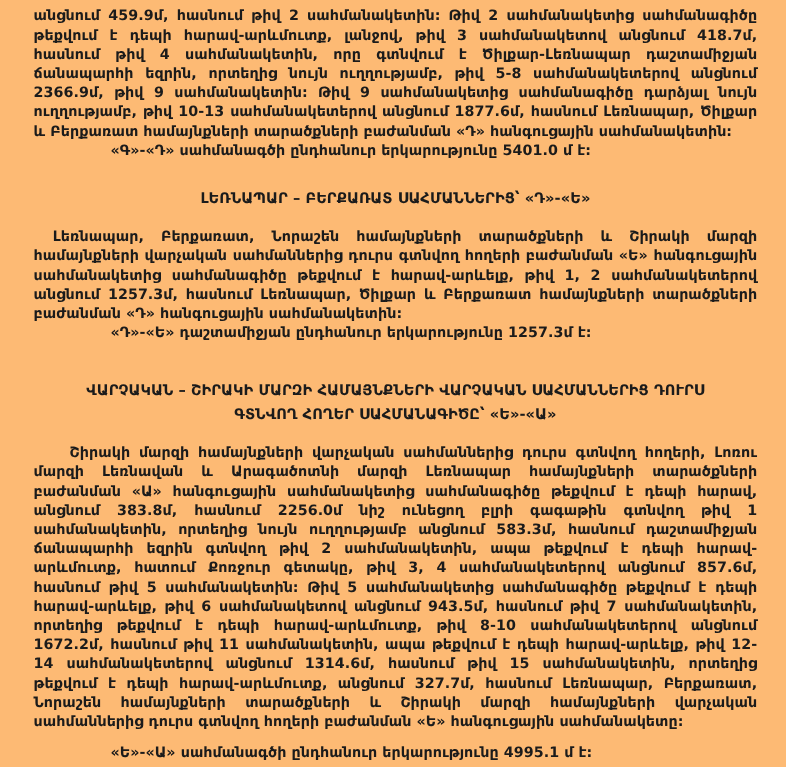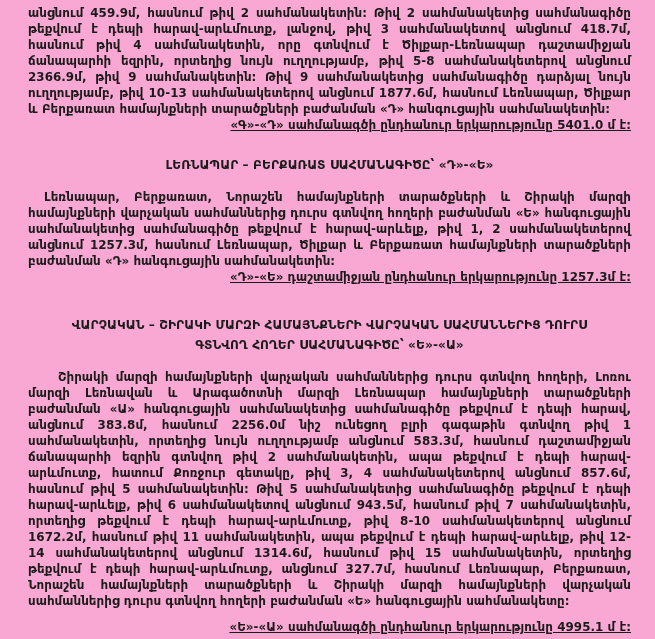--- a/index.html
+++ b/index.html
@@ -6,40 +6,39 @@
     margin: 0;
     padding: 0;
     background: #e8e8e6;
   }
   .page {
     position: relative;
     box-sizing: border-box;
     width: 655px;
     height: 639px;
     overflow: hidden;
-    background: #f9a8d4;
+    background: #fdba74;
     color: #1b1b1b;
     font-family: "DejaVu Sans", sans-serif;
     font-weight: bold;
     font-size: 11.9px;
     line-height: 16px;
     letter-spacing: 0.05px;
     padding: 5px 24px 0 28px;
   }
   .para {
     margin: 0;
     text-align: justify;
   }
   .para.indent-sm { text-indent: 16px; }
   .para.indent-md { text-indent: 30px; }
   .summary {
     margin: 0;
-    text-align: right;
+    text-align: left;
     text-indent: 64px;
-    text-decoration: underline;
   }
   .heading {
     text-align: center;
     font-size: 12.2px;
   }
   .heading.h-first {
     margin: 24px 0 16px 0;
   }
   .heading.h-second {
     margin: 30px auto 14px auto;
@@ -50,21 +49,21 @@
 </style>
 </head>
 <body>
 
 <div class="page">
 
   <p class="para">անցնում 459.9մ, հասնում թիվ 2 սահմանակետին: Թիվ 2 սահմանակետից սահմանագիծը թեքվում է դեպի հարավ-արևմուտք, լանջով, թիվ 3 սահմանակետով անցնում 418.7մ, հասնում թիվ 4 սահմանակետին, որը գտնվում է Ծիլքար-Լեռնապար դաշտամիջյան ճանապարհի եզրին, որտեղից նույն ուղղությամբ, թիվ 5-8 սահմանակետերով անցնում 2366.9մ, թիվ 9 սահմանակետին: Թիվ 9 սահմանակետից սահմանագիծը դարձյալ նույն ուղղությամբ, թիվ 10-13 սահմանակետերով անցնում 1877.6մ, հասնում Լեռնապար, Ծիլքար և Բերքառատ համայնքների տարածքների բաժանման «Դ» հանգուցային սահմանակետին:</p>
 
   <p class="summary">«Գ»-«Դ» սահմանագծի ընդհանուր երկարությունը 5401.0 մ է:</p>
 
-  <div class="heading h-first">ԼԵՌՆԱՊԱՐ – ԲԵՐՔԱՌԱՏ ՍԱՀՄԱՆԱԳԻԾԸ՝ «Դ»-«Ե»</div>
+  <div class="heading h-first">ԼԵՌՆԱՊԱՐ – ԲԵՐՔԱՌԱՏ ՍԱՀՄԱՆՆԵՐԻՑ՝ «Դ»-«Ե»</div>
 
   <p class="para indent-sm">Լեռնապար, Բերքառատ, Նորաշեն համայնքների տարածքների և Շիրակի մարզի համայնքների վարչական սահմաններից դուրս գտնվող հողերի բաժանման «Ե» հանգուցային սահմանակետից սահմանագիծը թեքվում է հարավ-արևելք, թիվ 1, 2 սահմանակետերով անցնում 1257.3մ, հասնում Լեռնապար, Ծիլքար և Բերքառատ համայնքների տարածքների բաժանման «Դ» հանգուցային սահմանակետին:</p>
 
   <p class="summary">«Դ»-«Ե» դաշտամիջյան ընդհանուր երկարությունը 1257.3մ է:</p>
 
   <div class="heading h-second">ՎԱՐՉԱԿԱՆ – ՇԻՐԱԿԻ ՄԱՐԶԻ ՀԱՄԱՅՆՔՆԵՐԻ ՎԱՐՉԱԿԱՆ ՍԱՀՄԱՆՆԵՐԻՑ ԴՈՒՐՍ ԳՏՆՎՈՂ ՀՈՂԵՐ ՍԱՀՄԱՆԱԳԻԾԸ՝ «Ե»-«Ա»</div>
 
   <p class="para indent-md">Շիրակի մարզի համայնքների վարչական սահմաններից դուրս գտնվող հողերի, Լոռու մարզի Լեռնավան և Արագածոտնի մարզի Լեռնապար համայնքների տարածքների բաժանման «Ա» հանգուցային սահմանակետից սահմանագիծը թեքվում է դեպի հարավ, անցնում 383.8մ, հասնում 2256.0մ նիշ ունեցող բլրի գագաթին գտնվող թիվ 1 սահմանակետին, որտեղից նույն ուղղությամբ անցնում 583.3մ, հասնում դաշտամիջյան ճանապարհի եզրին գտնվող թիվ 2 սահմանակետին, ապա թեքվում է դեպի հարավ-արևմուտք, հատում Քոռջուր գետակը, թիվ 3, 4 սահմանակետերով անցնում 857.6մ, հասնում թիվ 5 սահմանակետին: Թիվ 5 սահմանակետից սահմանագիծը թեքվում է դեպի հարավ-արևելք, թիվ 6 սահմանակետով անցնում 943.5մ, հասնում թիվ 7 սահմանակետին, որտեղից թեքվում է դեպի հարավ-արևմուտք, թիվ 8-10 սահմանակետերով անցնում 1672.2մ, հասնում թիվ 11 սահմանակետին, ապա թեքվում է դեպի հարավ-արևելք, թիվ 12-14 սահմանակետերով անցնում 1314.6մ, հասնում թիվ 15 սահմանակետին, որտեղից թեքվում է դեպի հարավ-արևմուտք, անցնում 327.7մ, հասնում Լեռնապար, Բերքառատ, Նորաշեն համայնքների տարածքների և Շիրակի մարզի համայնքների վարչական սահմաններից դուրս գտնվող հողերի բաժանման «Ե» հանգուցային սահմանակետը:</p>
 
   <p class="summary last">«Ե»-«Ա» սահմանագծի ընդհանուր երկարությունը 4995.1 մ է:</p>

